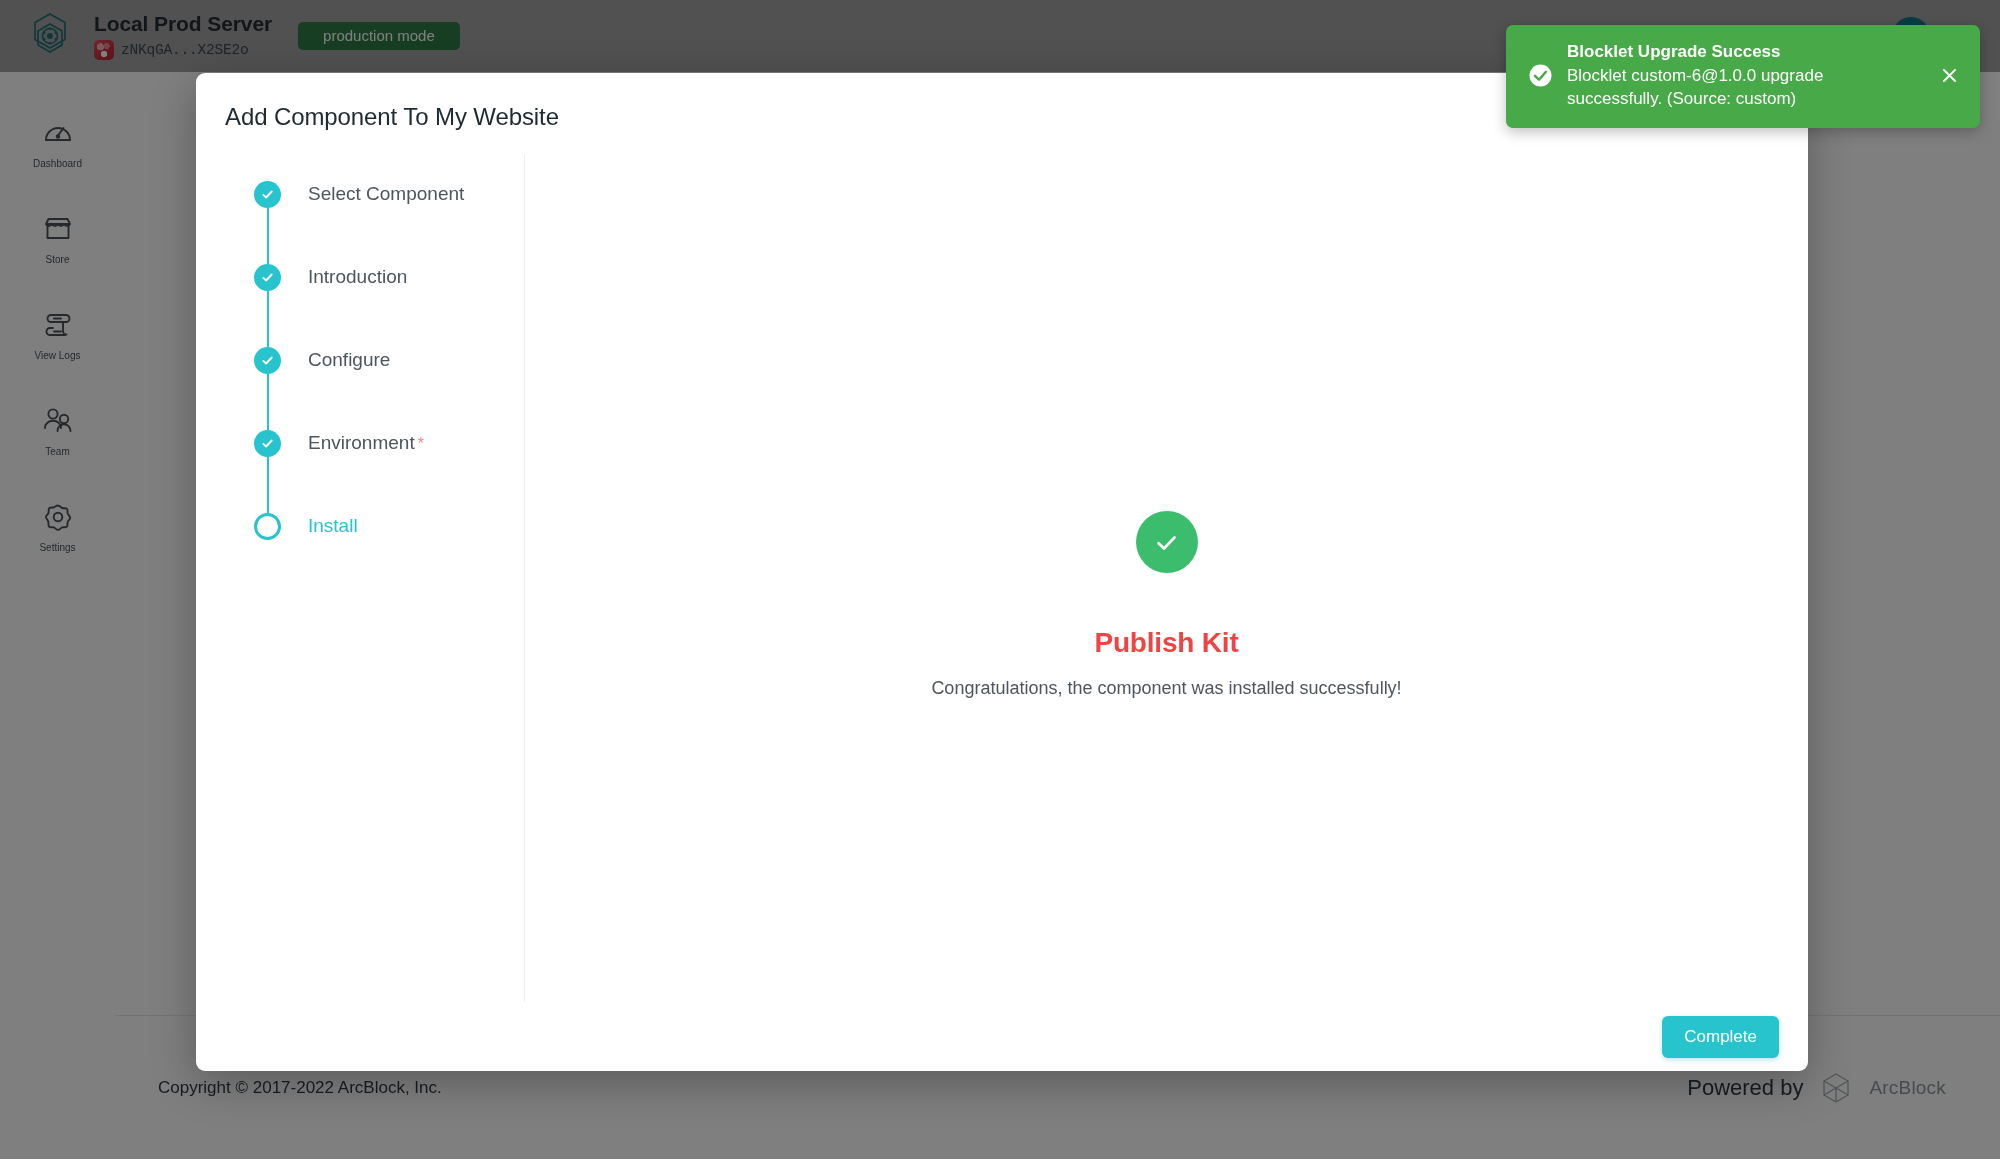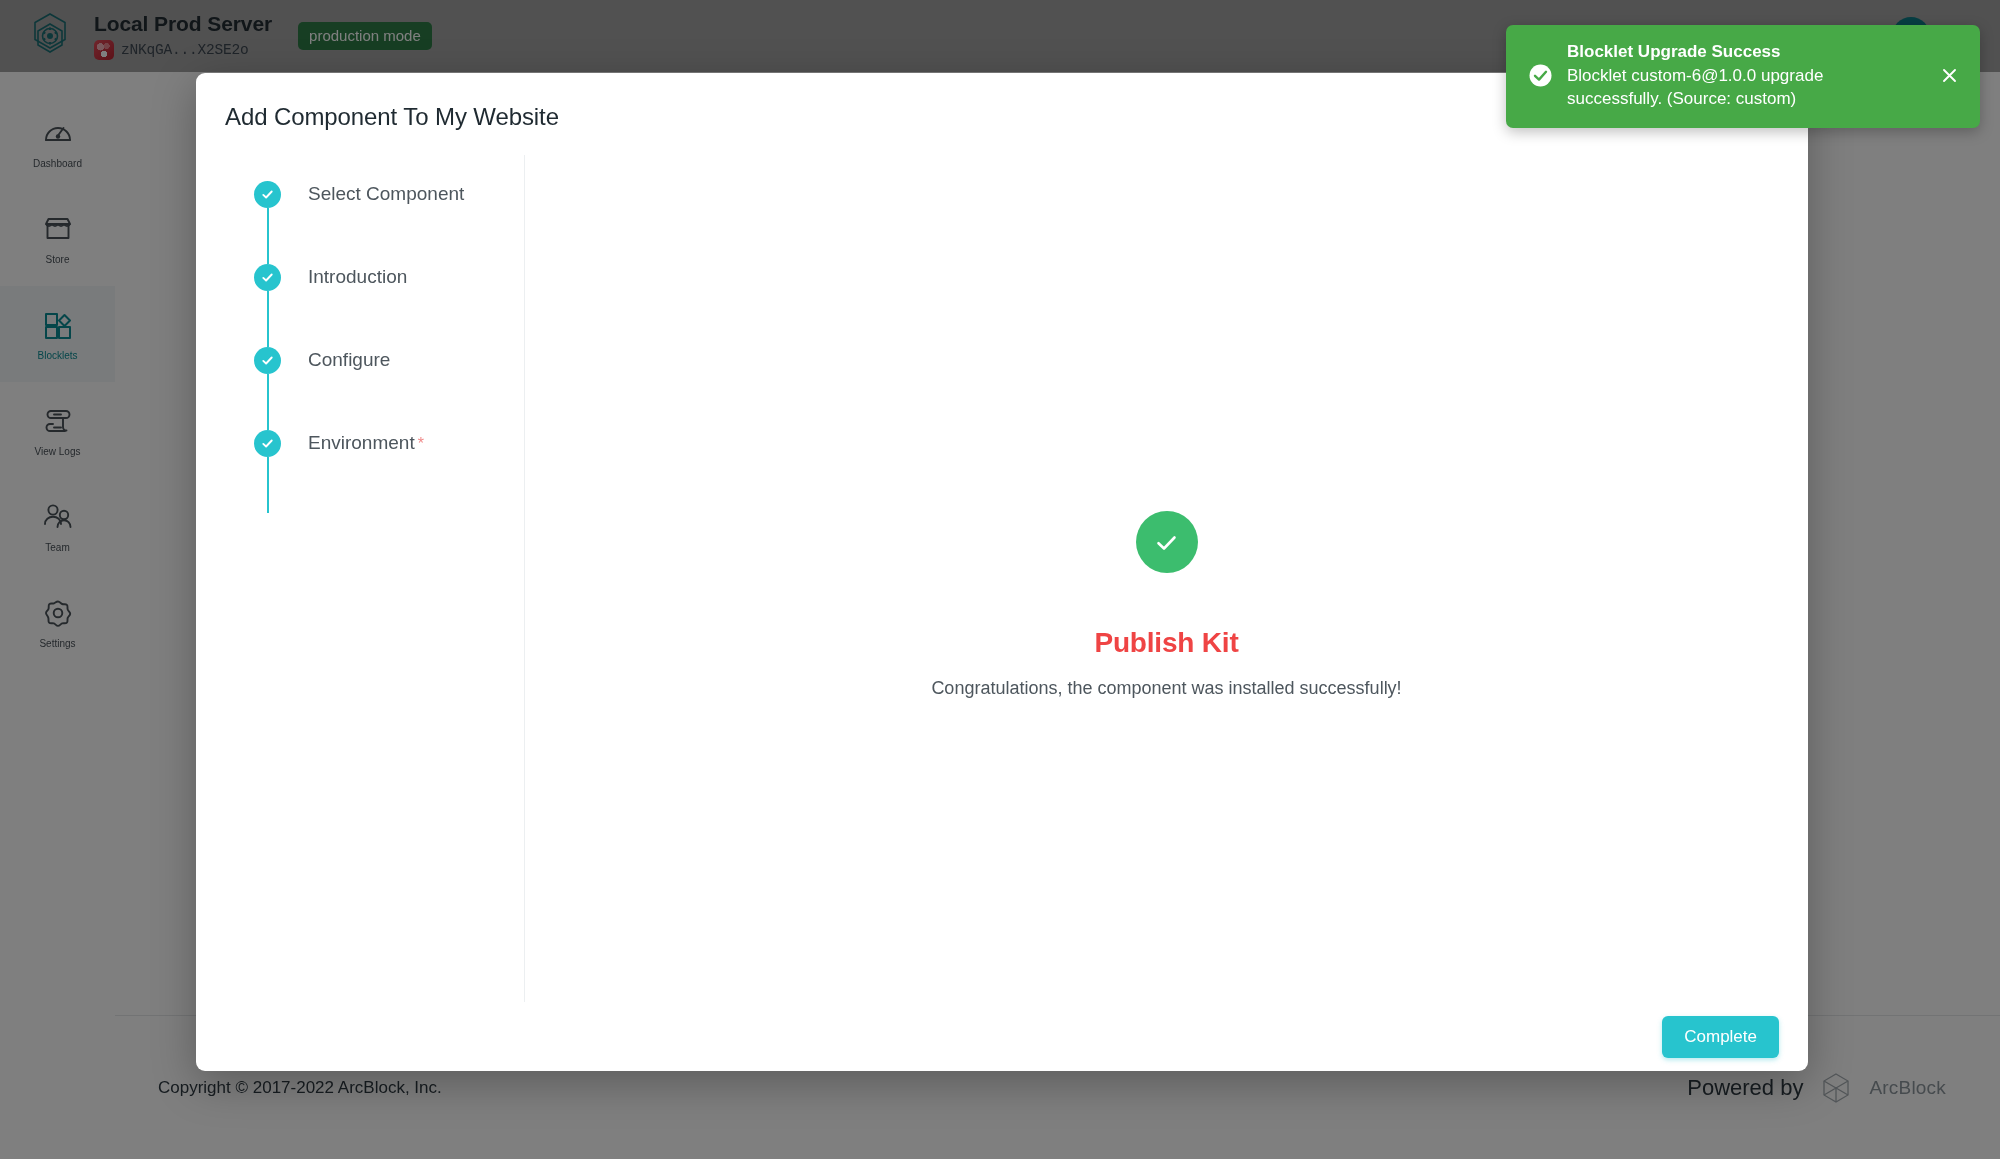--- a/index.html
+++ b/index.html
@@ -36,21 +36,21 @@
       linear-gradient(140deg, #e04b58, #b92431);
   }
   .did-text {
     font-family: "Liberation Mono", monospace;
     font-size: 14.5px; color: #3e4852; letter-spacing: -0.2px;
   }
   .mode-badge {
     margin-left: 26px;
     background: #2e7d46; color: #ffffff;
     font-size: 15px; border-radius: 5px;
-    padding: 6px 11px 7px; line-height: 1;
+    padding: 6px 25px 7px; line-height: 1;
   }
   .topbar-spacer { flex: 1; }
   .user-avatar {
     width: 38px; height: 38px; border-radius: 50%;
     background: #0e7c86; margin-right: 70px; flex: none;
     display: flex; align-items: center; justify-content: center;
     color: #bfe6e8; font-size: 19px; font-weight: bold;
   }
 
   
@@ -236,31 +236,20 @@
           <svg viewBox="0 0 34 34" fill="none" stroke="#4a5259" stroke-width="1.9" stroke-linejoin="round">
             <path d="M5 12h24l-2.5-5h-19Z"></path>
             <path d="M6.5 12v14h21V12"></path>
             <path d="M5 12a3.2 3.2 0 0 0 6 0 3.2 3.2 0 0 0 6 0 3.2 3.2 0 0 0 6 0 3.2 3.2 0 0 0 6 0"></path>
             <path d="M6.5 26h21"></path>
           </svg>
         </span>
         <span class="nav-label">Store</span>
       </div>
 
-      <div class="nav-item active">
-        <span class="nav-icon">
-          <svg viewBox="0 0 34 34" fill="none" stroke="#0b8c94" stroke-width="2" stroke-linejoin="round">
-            <rect x="5" y="6" width="11" height="11"></rect>
-            <rect x="5" y="19" width="11" height="11"></rect>
-            <rect x="18" y="19" width="11" height="11"></rect>
-            <path d="M18 12.5 L23.5 7 L29 12.5 L23.5 18 Z"></path>
-          </svg>
-        </span>
-        <span class="nav-label">Blocklets</span>
-      </div>
 
       <div class="nav-item">
         <span class="nav-icon">
           <svg viewBox="0 0 34 34" fill="none" stroke="#4a5259" stroke-width="1.9" stroke-linejoin="round" stroke-linecap="round">
             <path d="M10 7h15a3.5 3.5 0 0 1 0 7h-3"></path>
             <path d="M24 27H9a3.5 3.5 0 0 1 0-7h3"></path>
             <path d="M10 7a3.5 3.5 0 0 0 0 7h12v9a3.5 3.5 0 0 0 3.5 3.5"></path>
             <path d="M13 10.5h7M13 23.5h7"></path>
           </svg>
         </span>
@@ -350,20 +339,24 @@
       <div class="step">
         <span class="step-marker done">
           <svg viewBox="0 0 16 16" fill="none" stroke="#ffffff" stroke-width="2" stroke-linecap="round" stroke-linejoin="round">
               <path d="M3.5 8.4 L6.5 11.2 L12.5 4.8"></path>
             </svg>
         </span>
         <span class="step-line"></span>
         <span class="step-label"><span>Environment</span><span class="step-req">*</span></span>
       </div>
 
+      <div class="step">
+        <span class="step-marker current"></span>
+        <span class="step-label current">Install</span>
+      </div>
 
     </div>
 
     <div class="modal-divider"></div>
 
     <div class="modal-content">
       <span class="success-circle">
         <svg viewBox="0 0 31 31" fill="none" stroke="#ffffff" stroke-width="2.6" stroke-linecap="round" stroke-linejoin="round">
             <path d="M7.5 16.2 L13 21.5 L23.5 10.5"></path>
           </svg>

